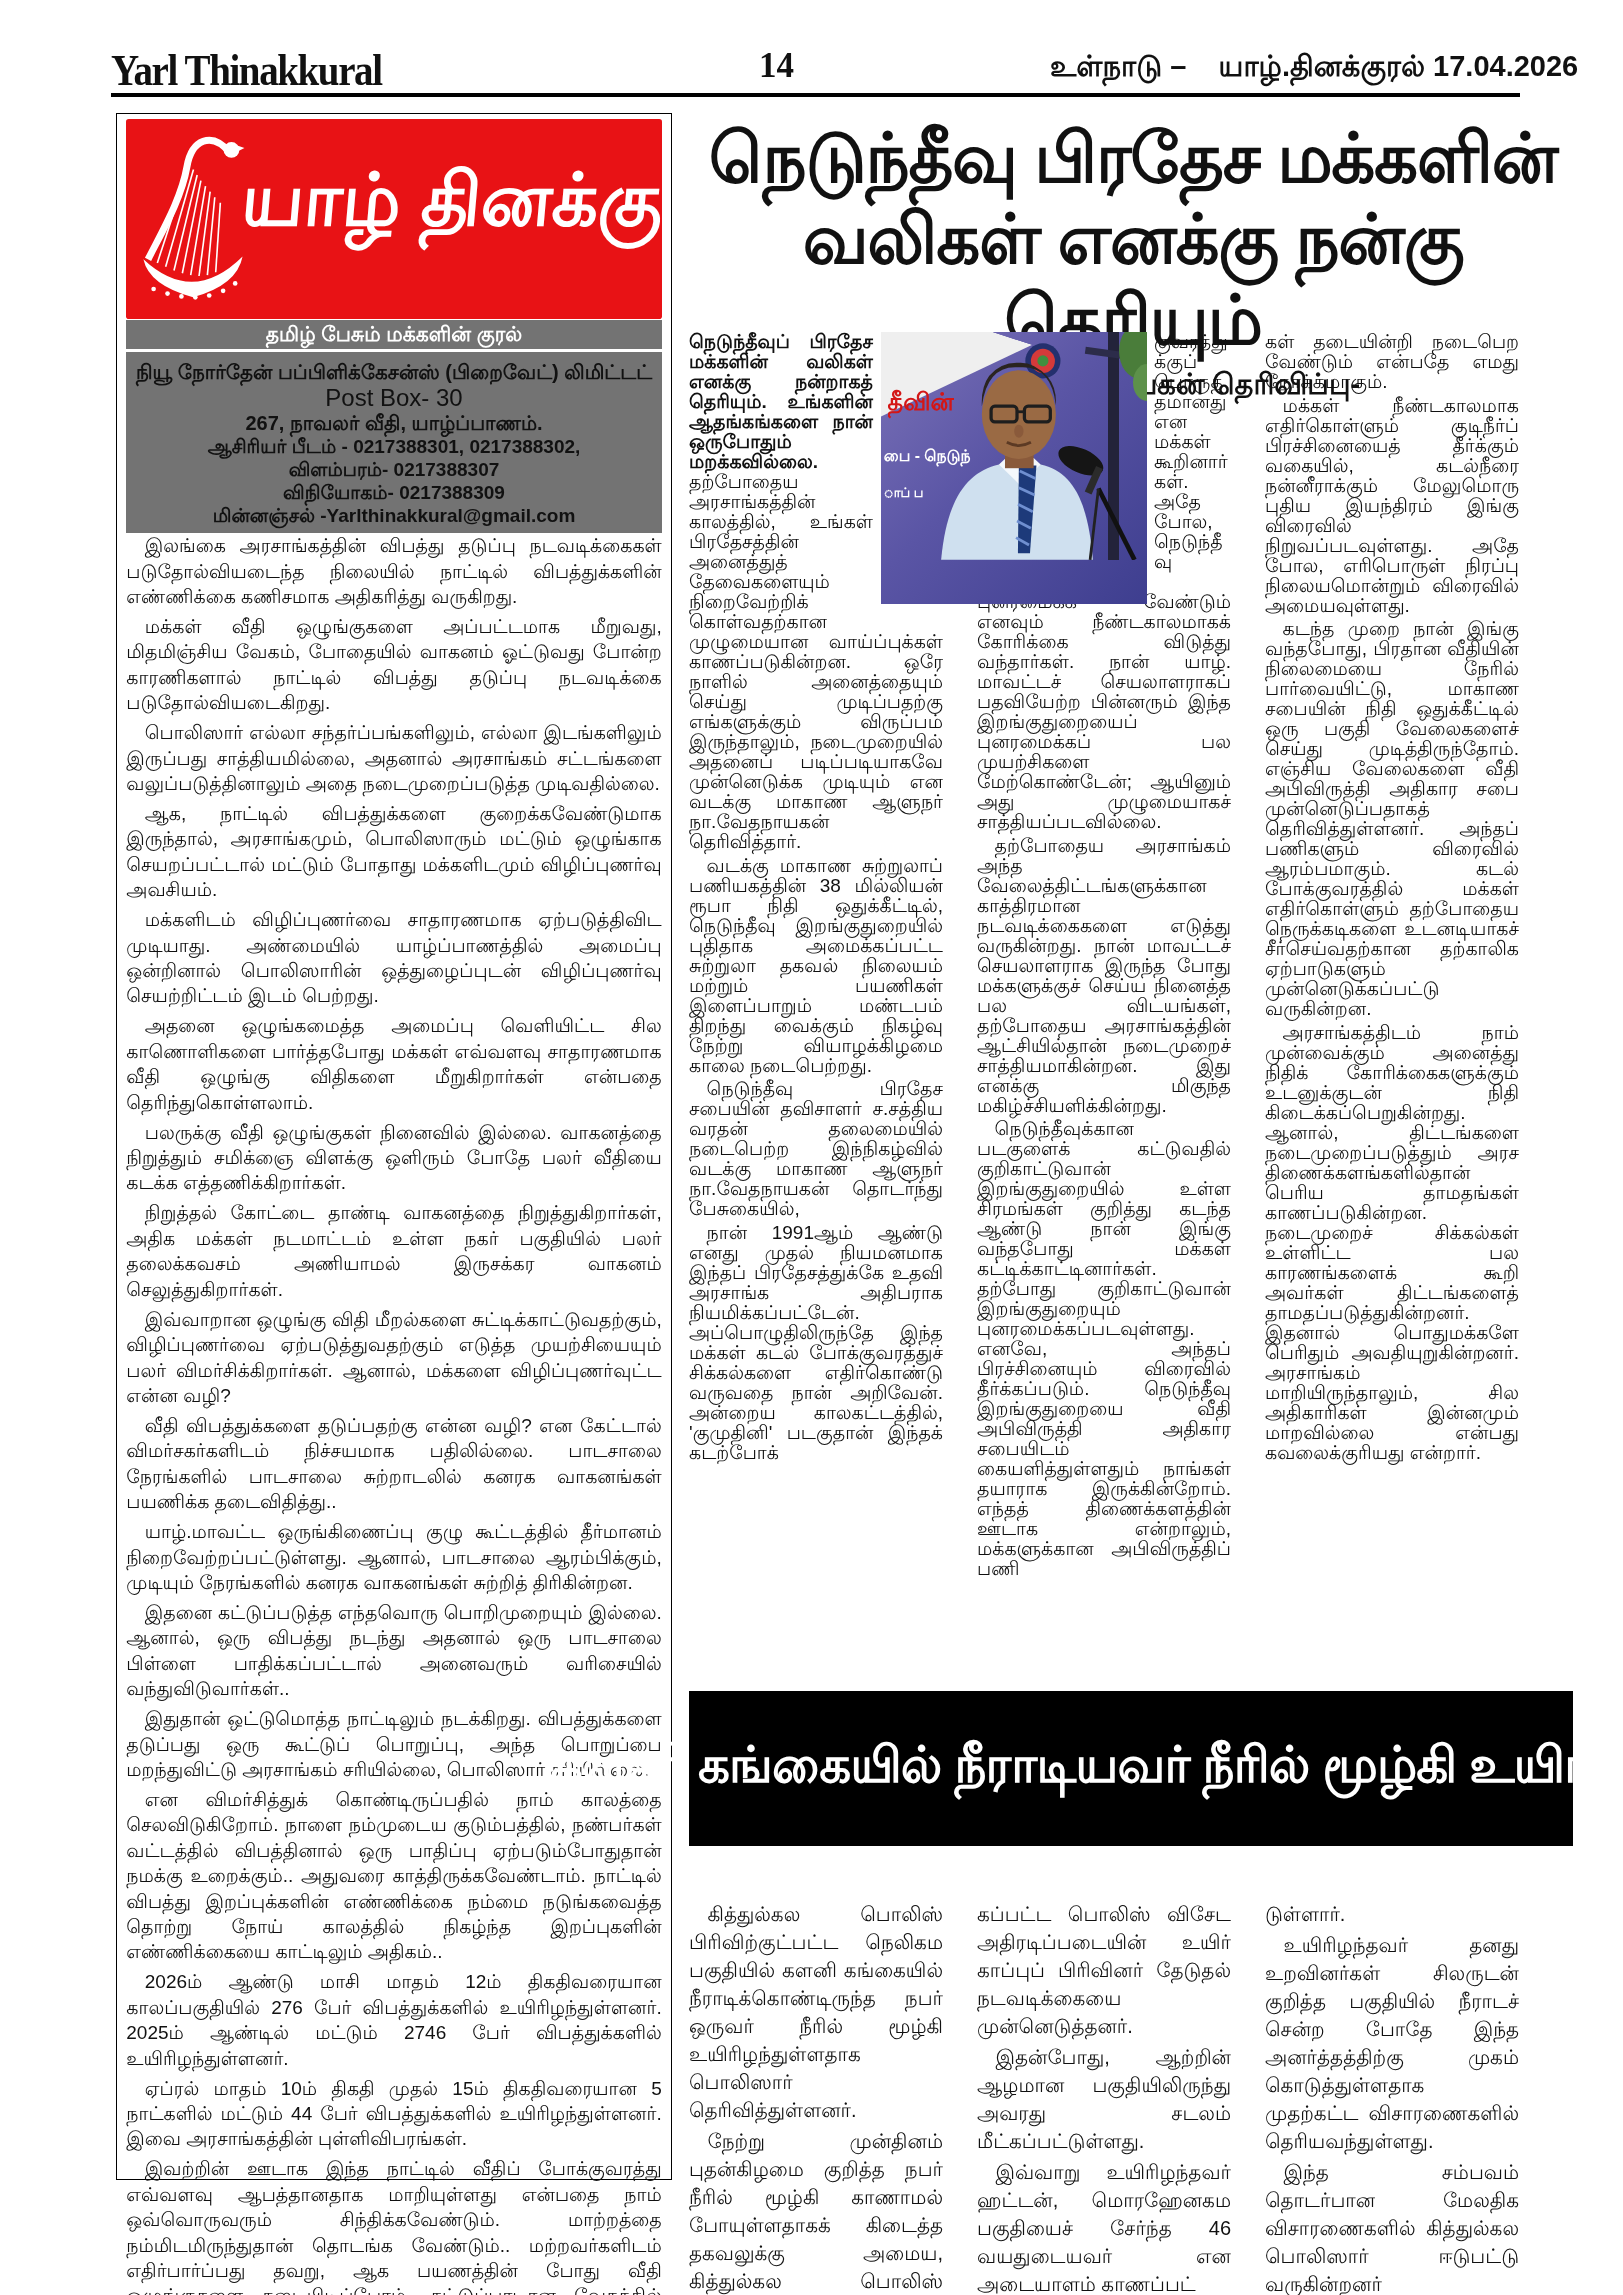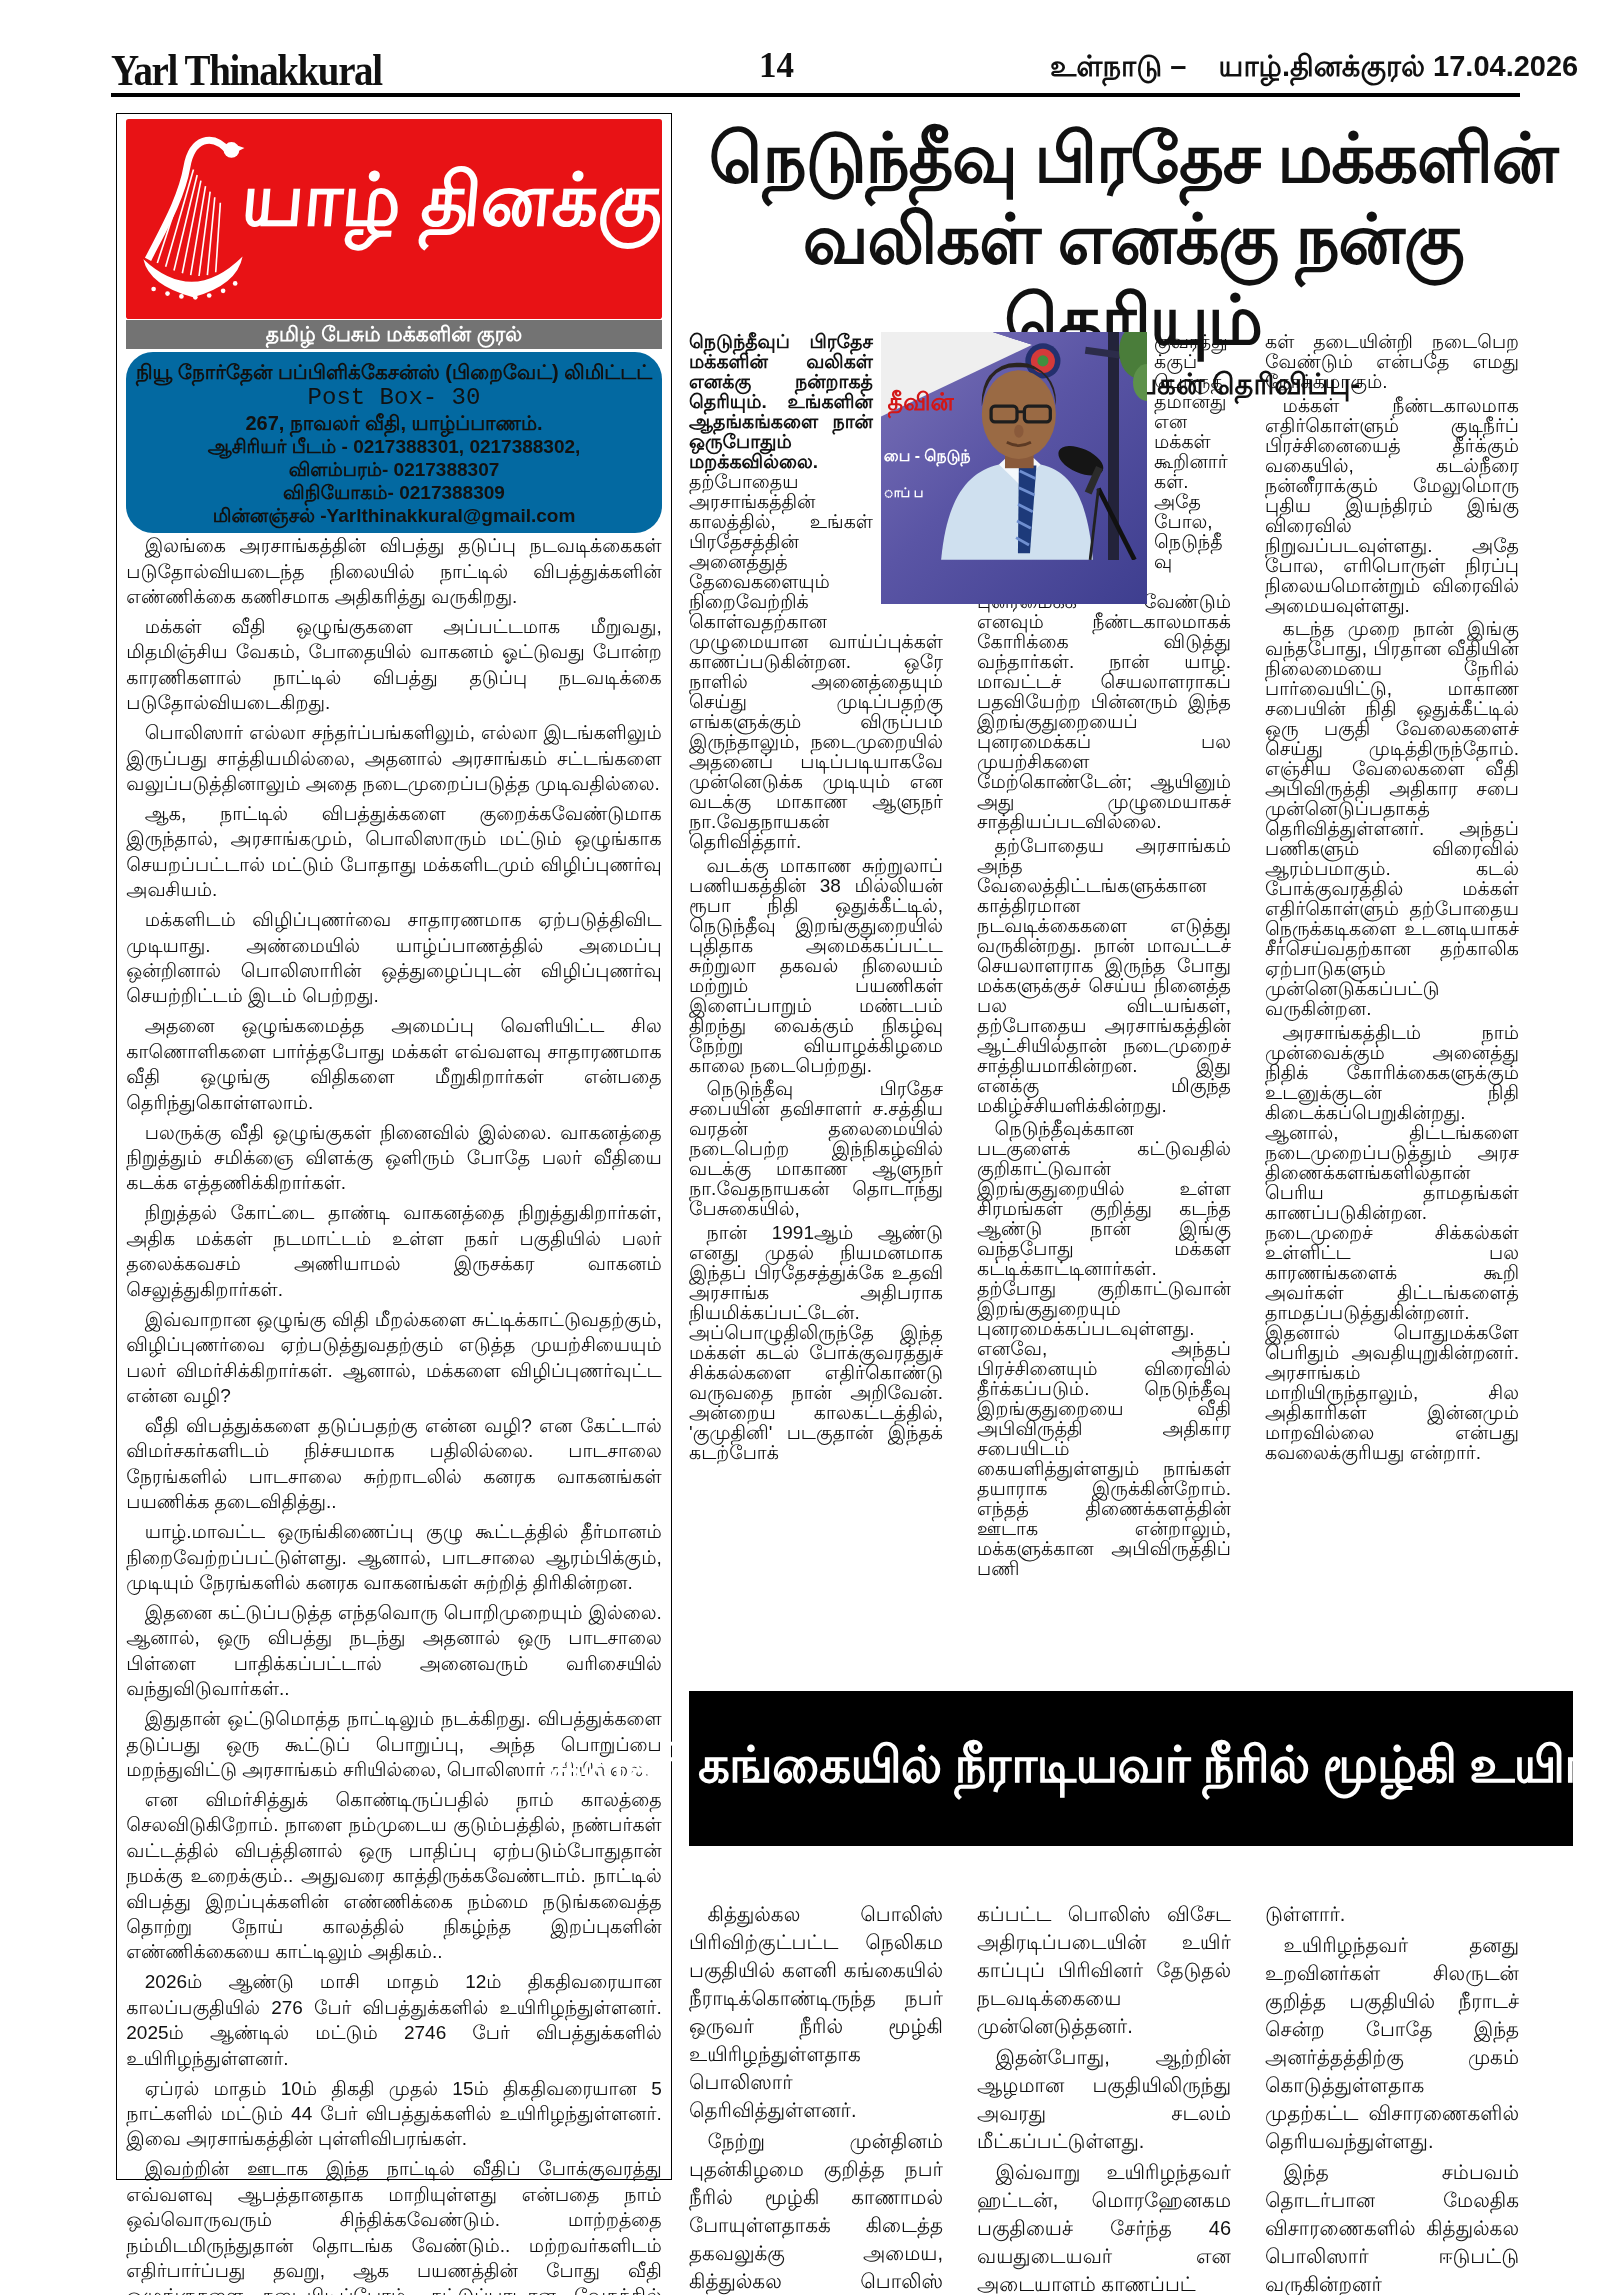--- a/index.html
+++ b/index.html
@@ -13,23 +13,23 @@
   .hdr-right{left:1050px;top:50px;font-size:29px;font-weight:bold;white-space:nowrap;}
   .hdr-rule{left:111px;top:93px;width:1409px;height:4.2px;background:#000;}
   
   .leftcol{left:116px;top:113px;width:556px;height:2067px;border:1.4px solid #000;box-sizing:border-box;
            padding:4.6px 9.3px 0 9.3px;}
   .mast-red{background:#e81215;height:200px;border-radius:2.8px;position:relative;overflow:hidden;}
   .mast-title{position:absolute;left:116px;top:44px;width:407px;text-align:center;color:#fff;
               font-size:73px;font-weight:bold;transform:skewX(-5deg);line-height:1;white-space:nowrap;}
   .mast-strip{background:#737373;height:29px;color:#fff;font-weight:bold;font-size:20.4px;
               text-align:center;line-height:29px;margin-top:1.9px;}
-  .mast-gray{background:#0369a1;margin-top:2.8px;padding:7.4px 2.8px 6.5px 2.8px;text-align:center;border-radius:27px;}
+  .mast-gray{background:#737373;margin-top:2.8px;padding:7.4px 2.8px 6.5px 2.8px;text-align:center;}
   .pub-l{font-size:20px;font-weight:bold;line-height:24px;}
-  .pub-serif{font-family:Liberation Mono, monospace;font-size:24px;font-weight:normal;line-height:27px;}
+  .pub-serif{font-family:Liberation Sans, sans-serif;font-size:24px;font-weight:normal;line-height:27px;}
   .pub-s{font-size:19px;font-weight:bold;line-height:23px;}
   .la-title{font-size:40px;font-weight:bold;text-align:center;margin:12px 0 6.5px 0;line-height:1.1;
             letter-spacing:-0.9px;}
   .la-body p, .colp p{font-size:19px;line-height:25.4px;text-align:justify;text-indent:18.5px;
             margin:0 0 4.6px 0;overflow-wrap:anywhere;}
   
   .rsec{left:689px;top:118px;width:888px;height:2175px;}
   .m-head{font-size:69px;line-height:81px;font-weight:bold;text-align:center;letter-spacing:-1.4px;
           margin:0;}
   .m-sub{font-size:29px;font-weight:bold;text-align:center;margin-top:6.5px;}

